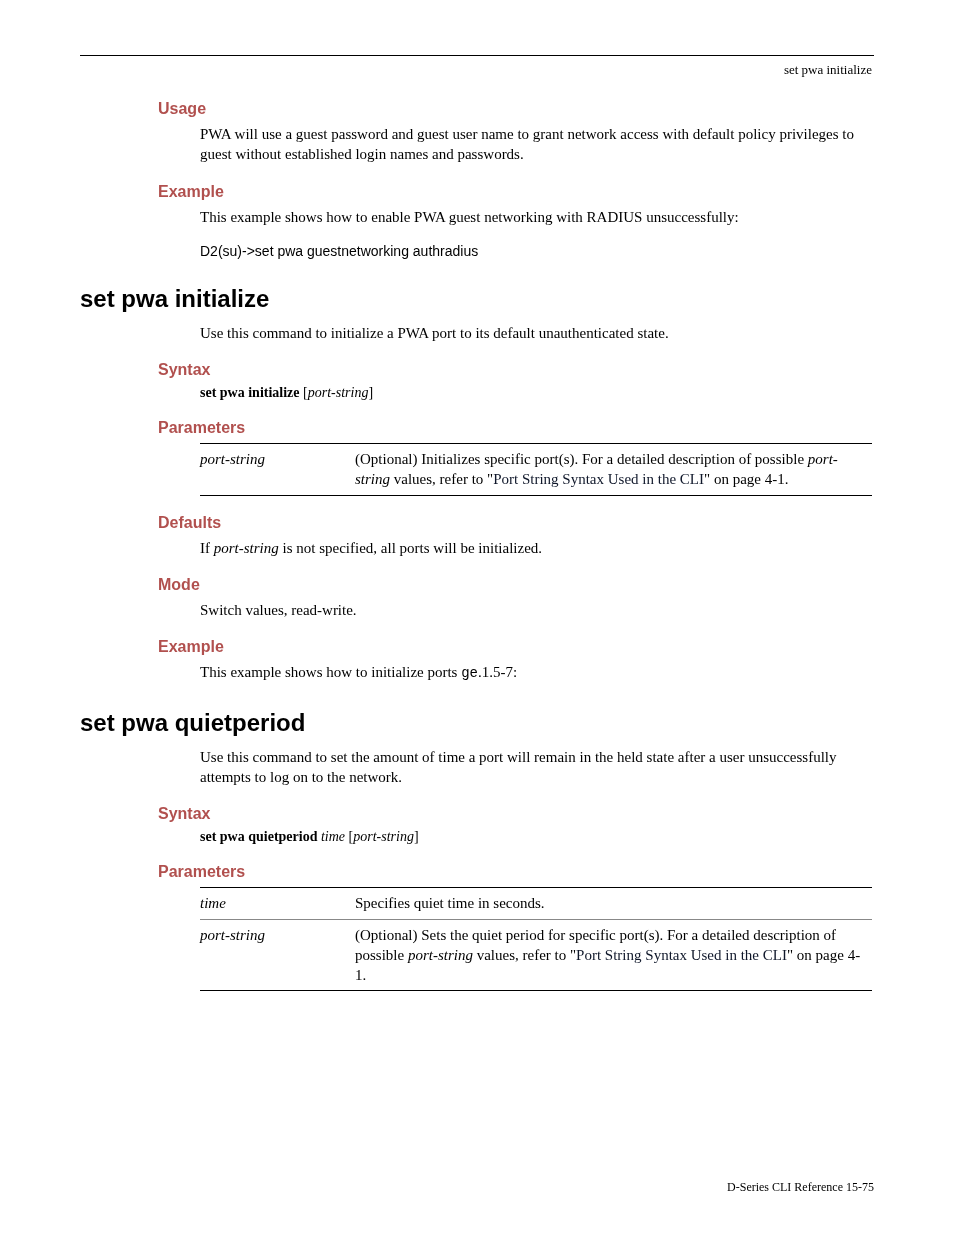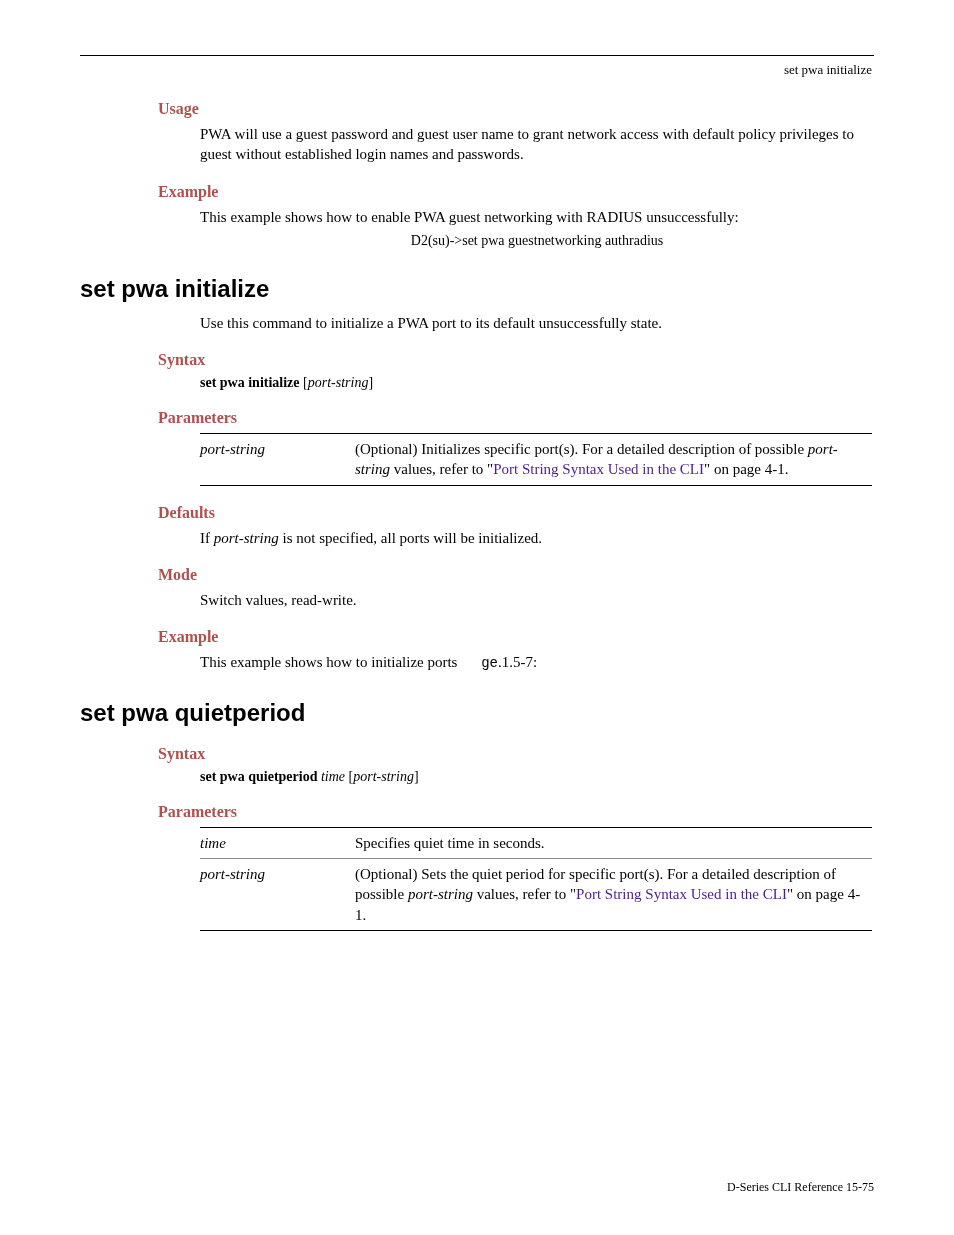--- a/index.html
+++ b/index.html
@@ -19,21 +19,21 @@
       border-top: 1px solid #000;
       margin-bottom: 6px;
     }
     .header-right {
       text-align: right;
       font-size: 13px;
       margin-bottom: 22px;
       padding-right: 2px;
     }
     .h-sub {
-      font-family: Liberation Serif, serif;
+      font-family: Liberation Sans, sans-serif;
       font-weight: bold;
       color: #b1504e;
       font-size: 16px;
       margin-left: 78px;
       margin-top: 18px;
       margin-bottom: 6px;
     }
     .h-cmd {
       font-family: Arial, Helvetica, sans-serif;
       font-weight: bold;
@@ -42,27 +42,26 @@
       margin-top: 26px;
       margin-bottom: 10px;
     }
     .body-text {
       margin-left: 120px;
       margin-right: 2px;
       line-height: 1.35;
       margin-bottom: 4px;
     }
     .code-block {
-      font-family: Liberation Serif, serif;
+      font-family: Liberation Sans, sans-serif;
       font-size: 14px;
       margin-left: 120px;
-      margin-top: 6px;
+      margin-top: 16px;
       margin-bottom: 4px;
       white-space: pre;
-      text-align: center;
     }
     .syntax-block {
       font-family: Liberation Serif, serif;
       font-size: 14px;
       margin-left: 120px;
       margin-top: 2px;
       margin-bottom: 4px;
     }
     .syntax-block .kw { font-weight: bold; }
     .syntax-block .arg { font-style: italic; }
@@ -80,22 +79,22 @@
       line-height: 1.35;
     }
     .param-table tr.top-rule td { border-top: 1px solid #000; }
     .param-table tr.mid-rule td { border-top: 1px solid #888; }
     .param-table tr.bot-rule td { border-bottom: 1px solid #000; }
     .param-name {
       font-style: italic;
       width: 155px;
     }
     .italic { font-style: italic; }
-    .link { color: #4c1d95; }
-    .mono-inline { font-family: "Courier New", monospace; font-size: 14px; margin-left: 20px; }
+    .link { color: #0f172a; }
+    .mono-inline { font-family: "Courier New", monospace; font-size: 14px; }
     .footer {
       position: absolute;
       bottom: 40px;
       right: 80px;
       font-size: 12px;
     }
   </style>
 </head>
 <body>
 
@@ -104,21 +103,21 @@
   <div class="header-right">set pwa initialize</div>
 
   <div class="h-sub">Usage</div>
   <p class="body-text">PWA will use a guest password and guest user name to grant network access with default policy privileges to guest without established login names and passwords.</p>
 
   <div class="h-sub">Example</div>
   <p class="body-text">This example shows how to enable PWA guest networking with RADIUS unsuccessfully:</p>
   <div class="code-block">D2(su)-&gt;set pwa guestnetworking authradius</div>
 
   <div class="h-cmd">set pwa initialize</div>
-  <p class="body-text">Use this command to initialize a PWA port to its default unsuccessfully state.</p>
+  <p class="body-text">Use this command to initialize a PWA port to its default unauthenticated state.</p>
 
   <div class="h-sub">Syntax</div>
   <div class="syntax-block">
     <span class="kw">set pwa initialize</span><span> [</span><span class="arg">port-string</span><span>]</span>
   </div>
 
   <div class="h-sub">Parameters</div>
   <table class="param-table">
     <tbody>
         <tr class="top-rule bot-rule">
@@ -137,20 +136,21 @@
 
   <div class="h-sub">Mode</div>
   <p class="body-text">Switch values, read-write.</p>
 
   <div class="h-sub">Example</div>
   <p class="body-text">
     <span>This example shows how to initialize ports </span><span class="mono-inline">ge</span><span>.1.5-7:</span>
   </p>
 
   <div class="h-cmd">set pwa quietperiod</div>
+  <p class="body-text">Use this command to set the amount of time a port will remain in the held state after a user unsuccessfully attempts to log on to the network.</p>
 
   <div class="h-sub">Syntax</div>
   <div class="syntax-block">
     <span class="kw">set pwa quietperiod</span><span> </span><span class="arg">time</span><span> [</span><span class="arg">port-string</span><span>]</span>
   </div>
 
   <div class="h-sub">Parameters</div>
   <table class="param-table">
     <tbody>
         <tr class="top-rule">

